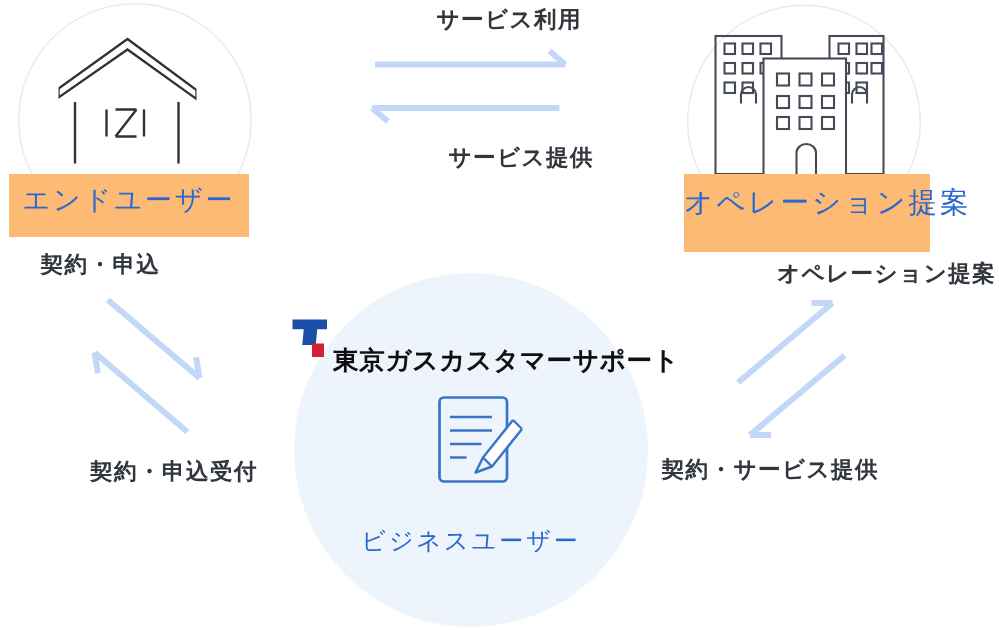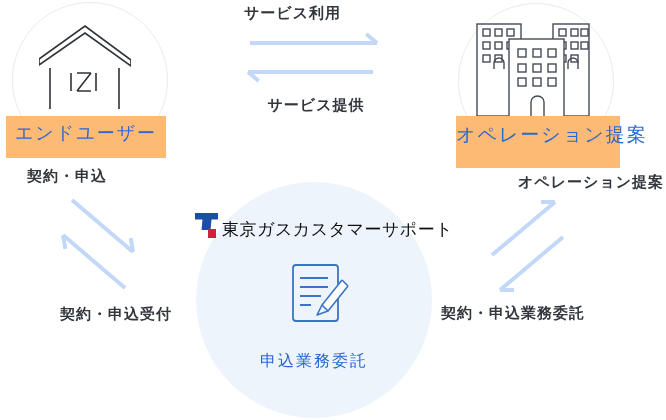--- a/index.html
+++ b/index.html
@@ -17,22 +17,23 @@
   .node-label {
     color:#2b67d0; font-family:"DejaVu Serif","Liberation Serif",serif;
     letter-spacing:2px; white-space:nowrap;
   }
   .flow-label {
     color:#32373e; font-size:15px; font-weight:600; letter-spacing:1px;
     white-space:nowrap;
   }
   .center-label { text-align:center; font-size:16px; }
   .company-name {
-    color:#0f0f0f; font-size:17px; font-weight:normal; letter-spacing:0.5px;
+    color:#0f0f0f; font-size:17px; font-weight:bold; letter-spacing:0.5px;
     white-space:nowrap;
+    margin-top:11px;
   }
   svg { display:block; }
 </style>
 </head>
 <body>
 
 <div class="canvas">
 
   <div class="abs circle-white" style="left:12px; top:2px; width:156px; height:156px;">
     <svg class="abs" style="left:26px; top:22px;" width="92" height="86" viewBox="0 0 92 86">
@@ -100,33 +101,33 @@
     <g fill="none" stroke="#3a74c9" stroke-width="1.8">
       <rect x="3" y="3" width="45" height="56" rx="3"></rect>
       <path d="M10,16 H38 M10,25 H38 M10,34 H31 M10,43 H21"></path>
     </g>
     <polygon points="52,18 58,24 38,49 32,43" fill="#ffffff" stroke="none"></polygon>
     <g fill="none" stroke="#3a74c9" stroke-width="1.6" stroke-linejoin="round">
       <path d="M52,18 L58,24 M52,18 L32,43 M58,24 L38,49"></path>
       <path d="M32,43 L27,53 L38,49 Z"></path>
     </g>
   </svg>
-  <div class="abs node-label center-label" style="left:234px; top:351px; width:160px;">申込業務委託</div>
+  <div class="abs node-label center-label" style="left:234px; top:351px; width:160px;">ビジネスユーザー</div>
 
   <svg class="abs" style="left:0; top:0;" width="666" height="420" viewBox="0 0 666 420">
     <g fill="none" stroke="#c3d8f8" stroke-width="4">
       <path d="M250,43 L377,43 M377,43 L366.3,34"></path>
       <path d="M373,72 L248,72 M248,72 L258.7,81"></path>
       <path d="M72,200 L133,252 M133,252 L130.7,238.2"></path>
       <path d="M125,288 L63,235 M63,235 L65.3,248.8"></path>
       <path d="M492,255 L555,202 M555,202 L541,202"></path>
       <path d="M563,237 L500,290 M500,290 L514,290"></path>
     </g>
   </svg>
 
-  <div class="abs flow-label" style="left:244px; top:4px; width:160px; text-align:left;">サービス利用</div>
-  <div class="abs flow-label" style="left:236px; top:96px; width:160px; text-align:center;">サービス提供</div>
+  <div class="abs flow-label" style="left:228px; top:4px; width:160px; text-align:right;">サービス利用</div>
+  <div class="abs flow-label" style="left:236px; top:96px; width:160px; text-align:right;">サービス提供</div>
   <div class="abs flow-label" style="left:2px; top:167px;margin-left:25px;">契約・申込</div>
   <div class="abs flow-label" style="left:60px; top:305px;">契約・申込受付</div>
   <div class="abs flow-label" style="left:518px; top:173px;">オペレーション提案</div>
-  <div class="abs flow-label" style="left:441px; top:304px;">契約・申込業務委託</div>
+  <div class="abs flow-label" style="left:441px; top:304px;">契約・サービス提供</div>
 
 </div>
 
 </body></html>

